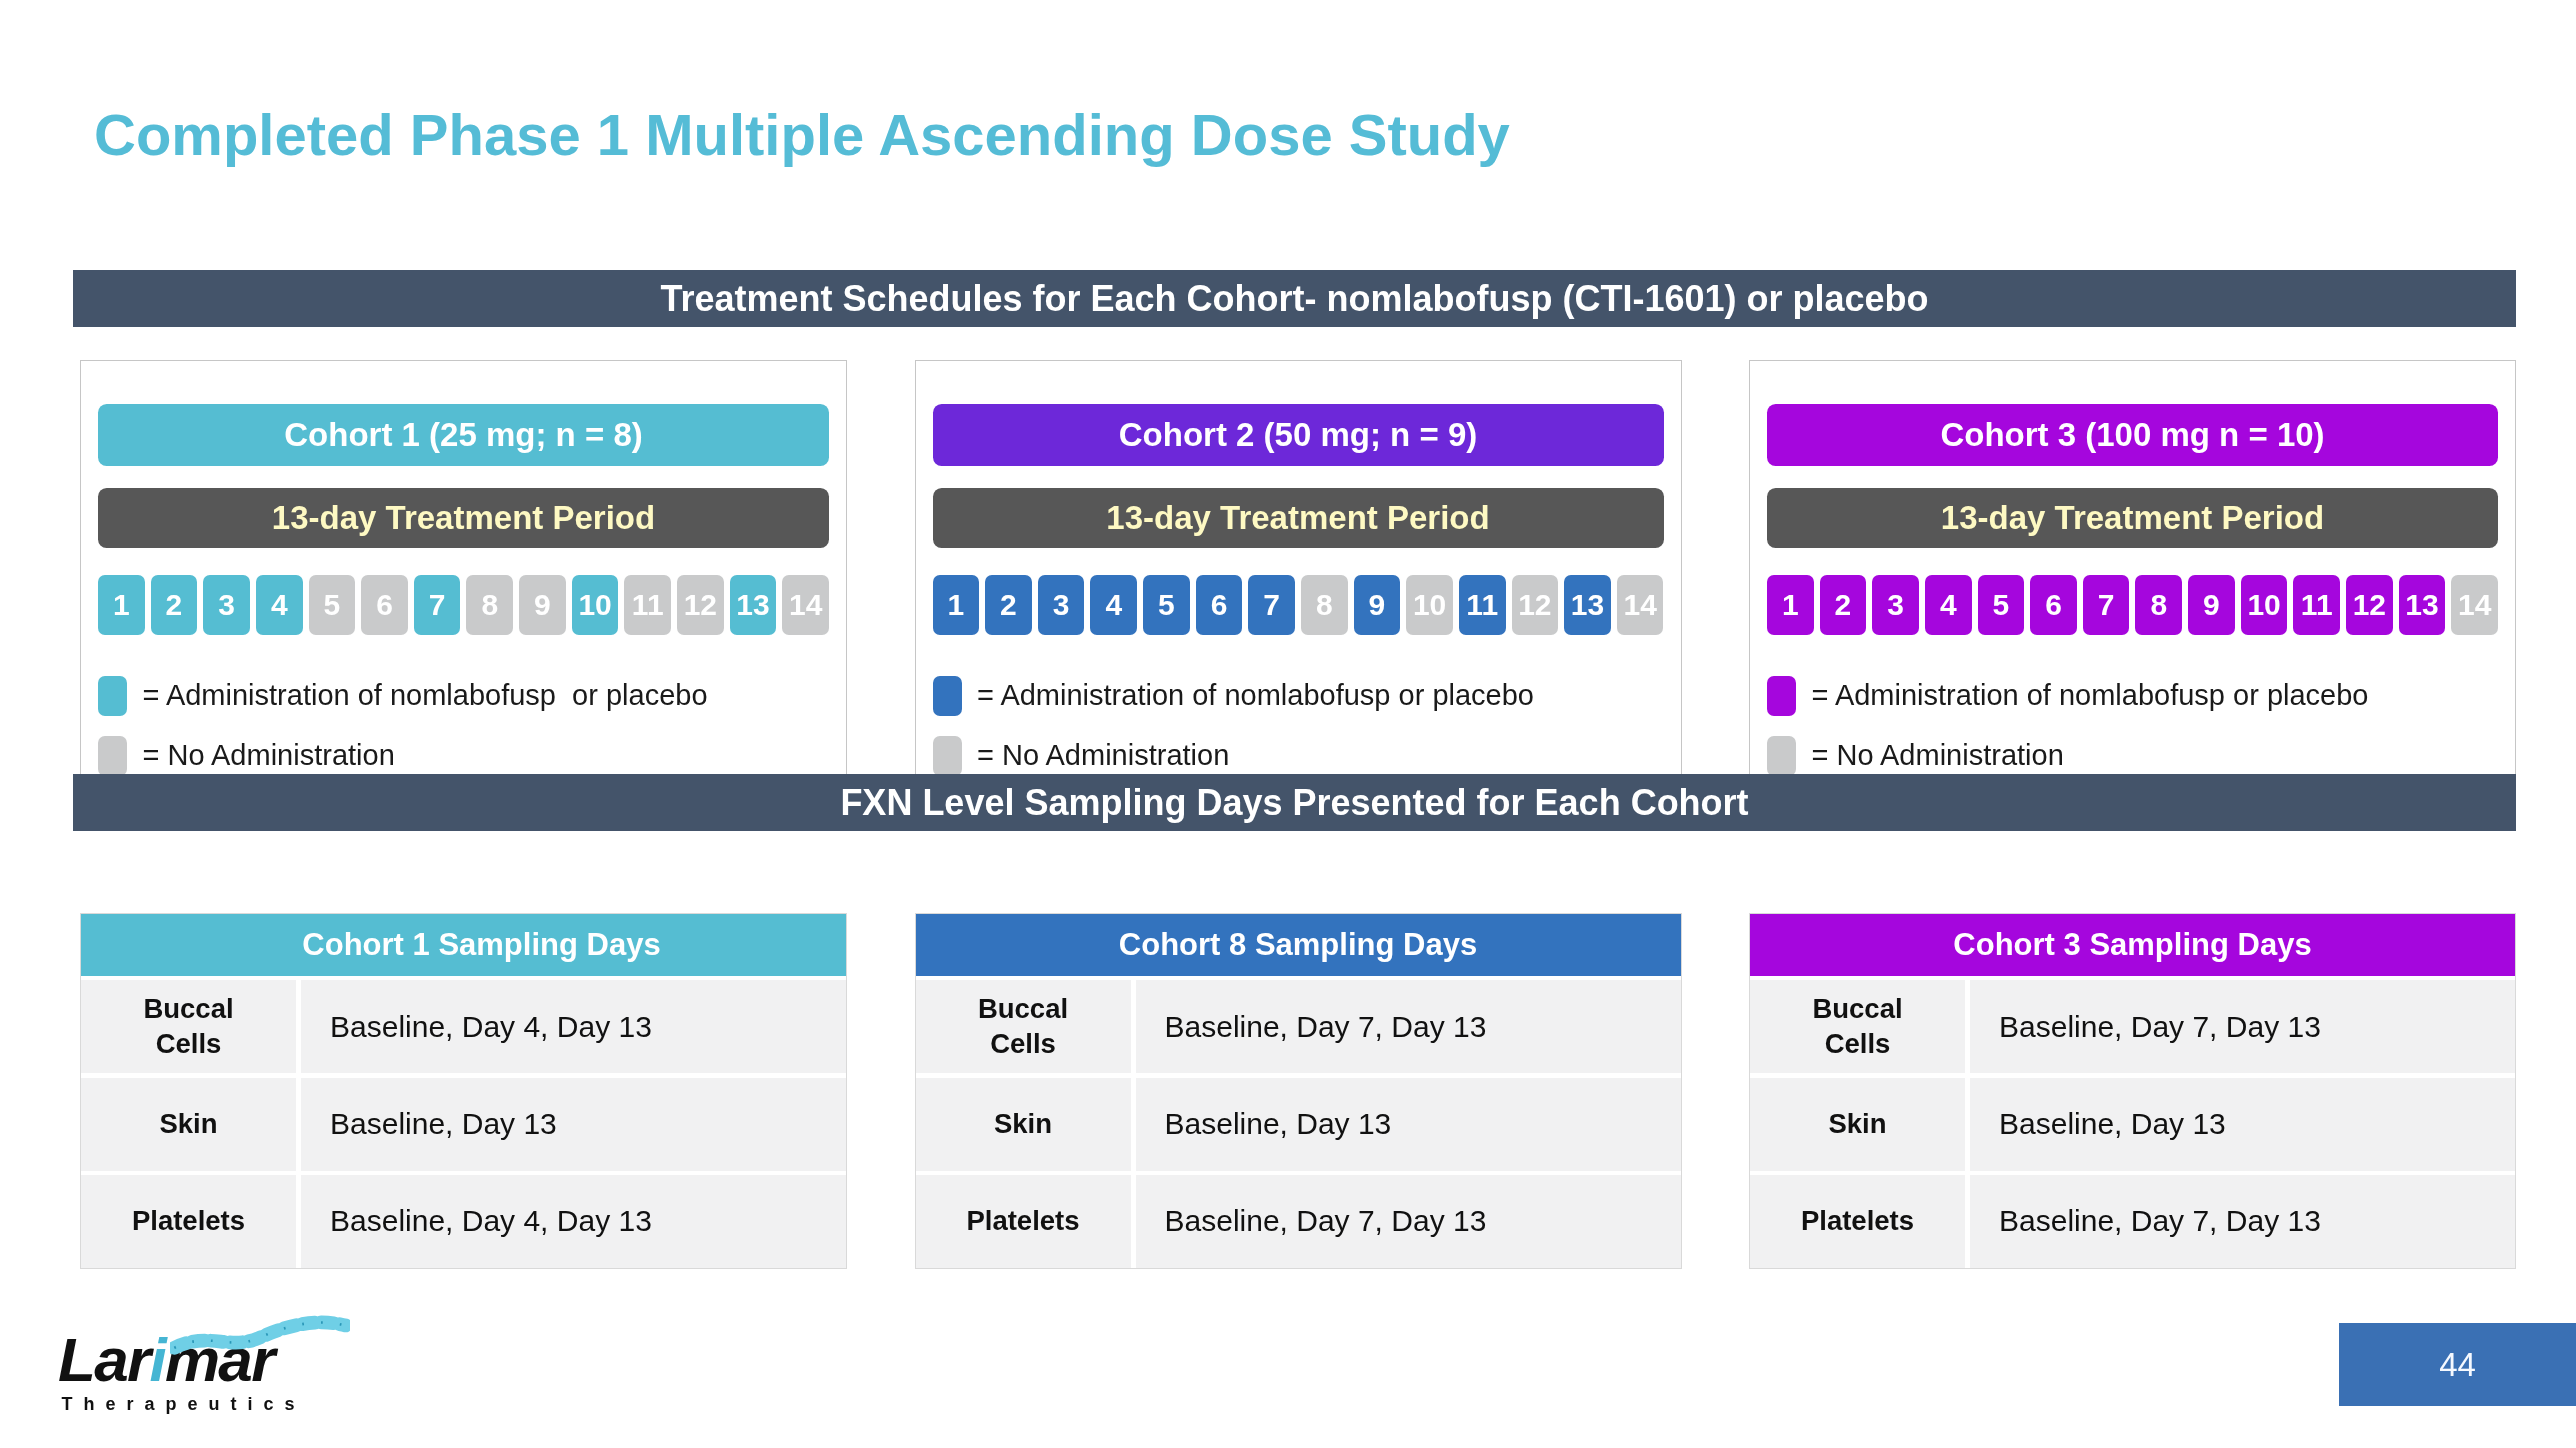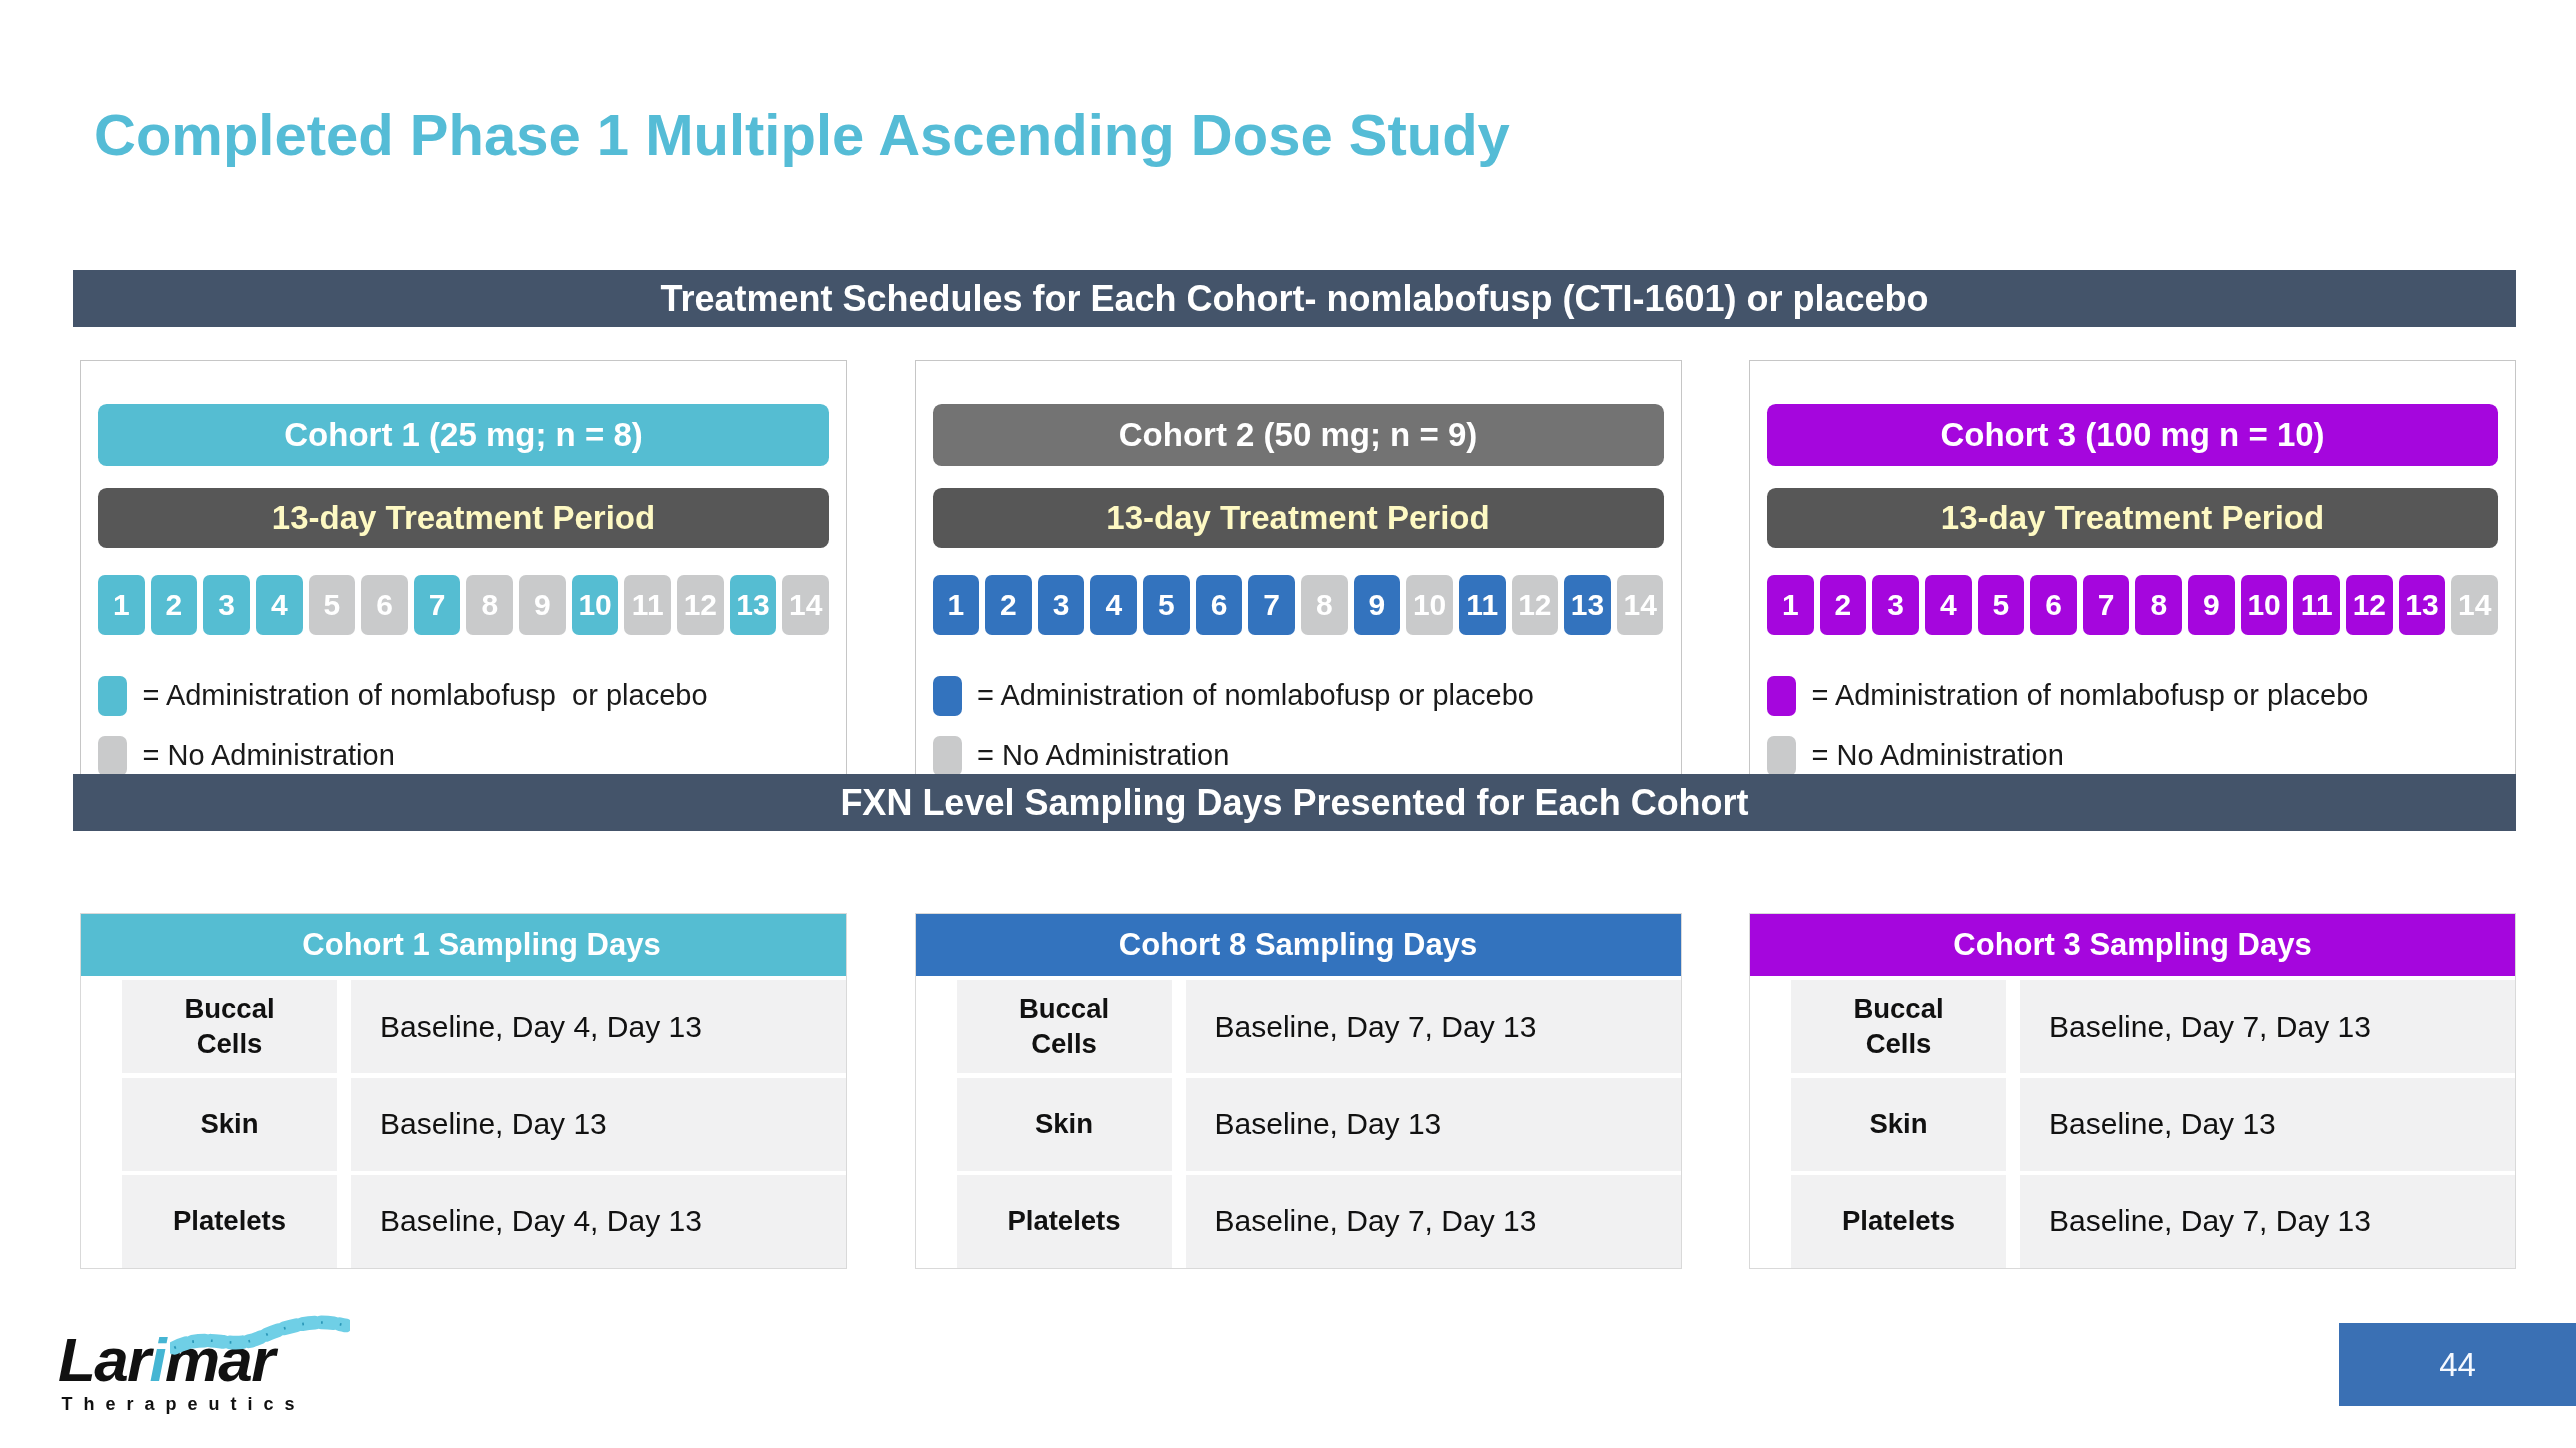--- a/index.html
+++ b/index.html
@@ -48,21 +48,21 @@
     position:absolute;left:80px;top:913px;width:2436px;display:flex;justify-content:space-between;
   }
   .sampling-table{
     width:767px;box-sizing:border-box;border:0.9px solid #d9d9d9;background:#ffffff;
   }
   .sampling-header{
     height:62px;color:#fff;font-size:31px;font-weight:bold;
     display:flex;align-items:center;justify-content:center;
   }
   .sampling-tr{
-    height:93px;margin-top:4.3px;display:flex;gap:14px;margin-left:41px;
+    height:93px;margin-top:4.3px;display:flex;gap:5px;
   }
   .sampling-label{
     flex:0 0 215px;background:#f1f1f2;font-size:27.5px;font-weight:bold;color:#111;
     display:flex;align-items:center;justify-content:center;text-align:center;padding:0 26px;box-sizing:border-box;line-height:1.25;
   }
   .sampling-value{
     flex:1;background:#f1f1f2;font-size:30px;color:#111;
     display:flex;align-items:center;padding-left:29px;
   }
   .logo{position:absolute;left:58px;top:1329px;width:275px;height:103px;}
@@ -113,21 +113,21 @@
         <span class="legend-swatch" style="background-color: rgb(85, 189, 210);"></span>
         <span class="legend-label">= Administration of nomlabofusp  or placebo</span>
       </div>
       <div class="legend-row">
         <span class="legend-swatch" style="background-color: rgb(201, 202, 203);"></span>
         <span class="legend-label">= No Administration</span>
       </div>
     </div>
 
     <div class="cohort-box">
-      <div class="cohort-header" style="background-color: #737373;">Cohort 2 (50 mg; n = 9)</div>
+      <div class="cohort-header" style="background-color: #6d28d9;">Cohort 2 (50 mg; n = 9)</div>
       <div class="treatment-bar" style="background-color: rgb(87, 87, 87);">13-day Treatment Period</div>
       <div class="day-strip">
           <div class="day-cell" style="background-color: rgb(51, 115, 190);">1</div>
           <div class="day-cell" style="background-color: rgb(51, 115, 190);">2</div>
           <div class="day-cell" style="background-color: rgb(51, 115, 190);">3</div>
           <div class="day-cell" style="background-color: rgb(51, 115, 190);">4</div>
           <div class="day-cell" style="background-color: rgb(51, 115, 190);">5</div>
           <div class="day-cell" style="background-color: rgb(51, 115, 190);">6</div>
           <div class="day-cell" style="background-color: rgb(51, 115, 190);">7</div>
           <div class="day-cell" style="background-color: rgb(201, 202, 203);">8</div>

